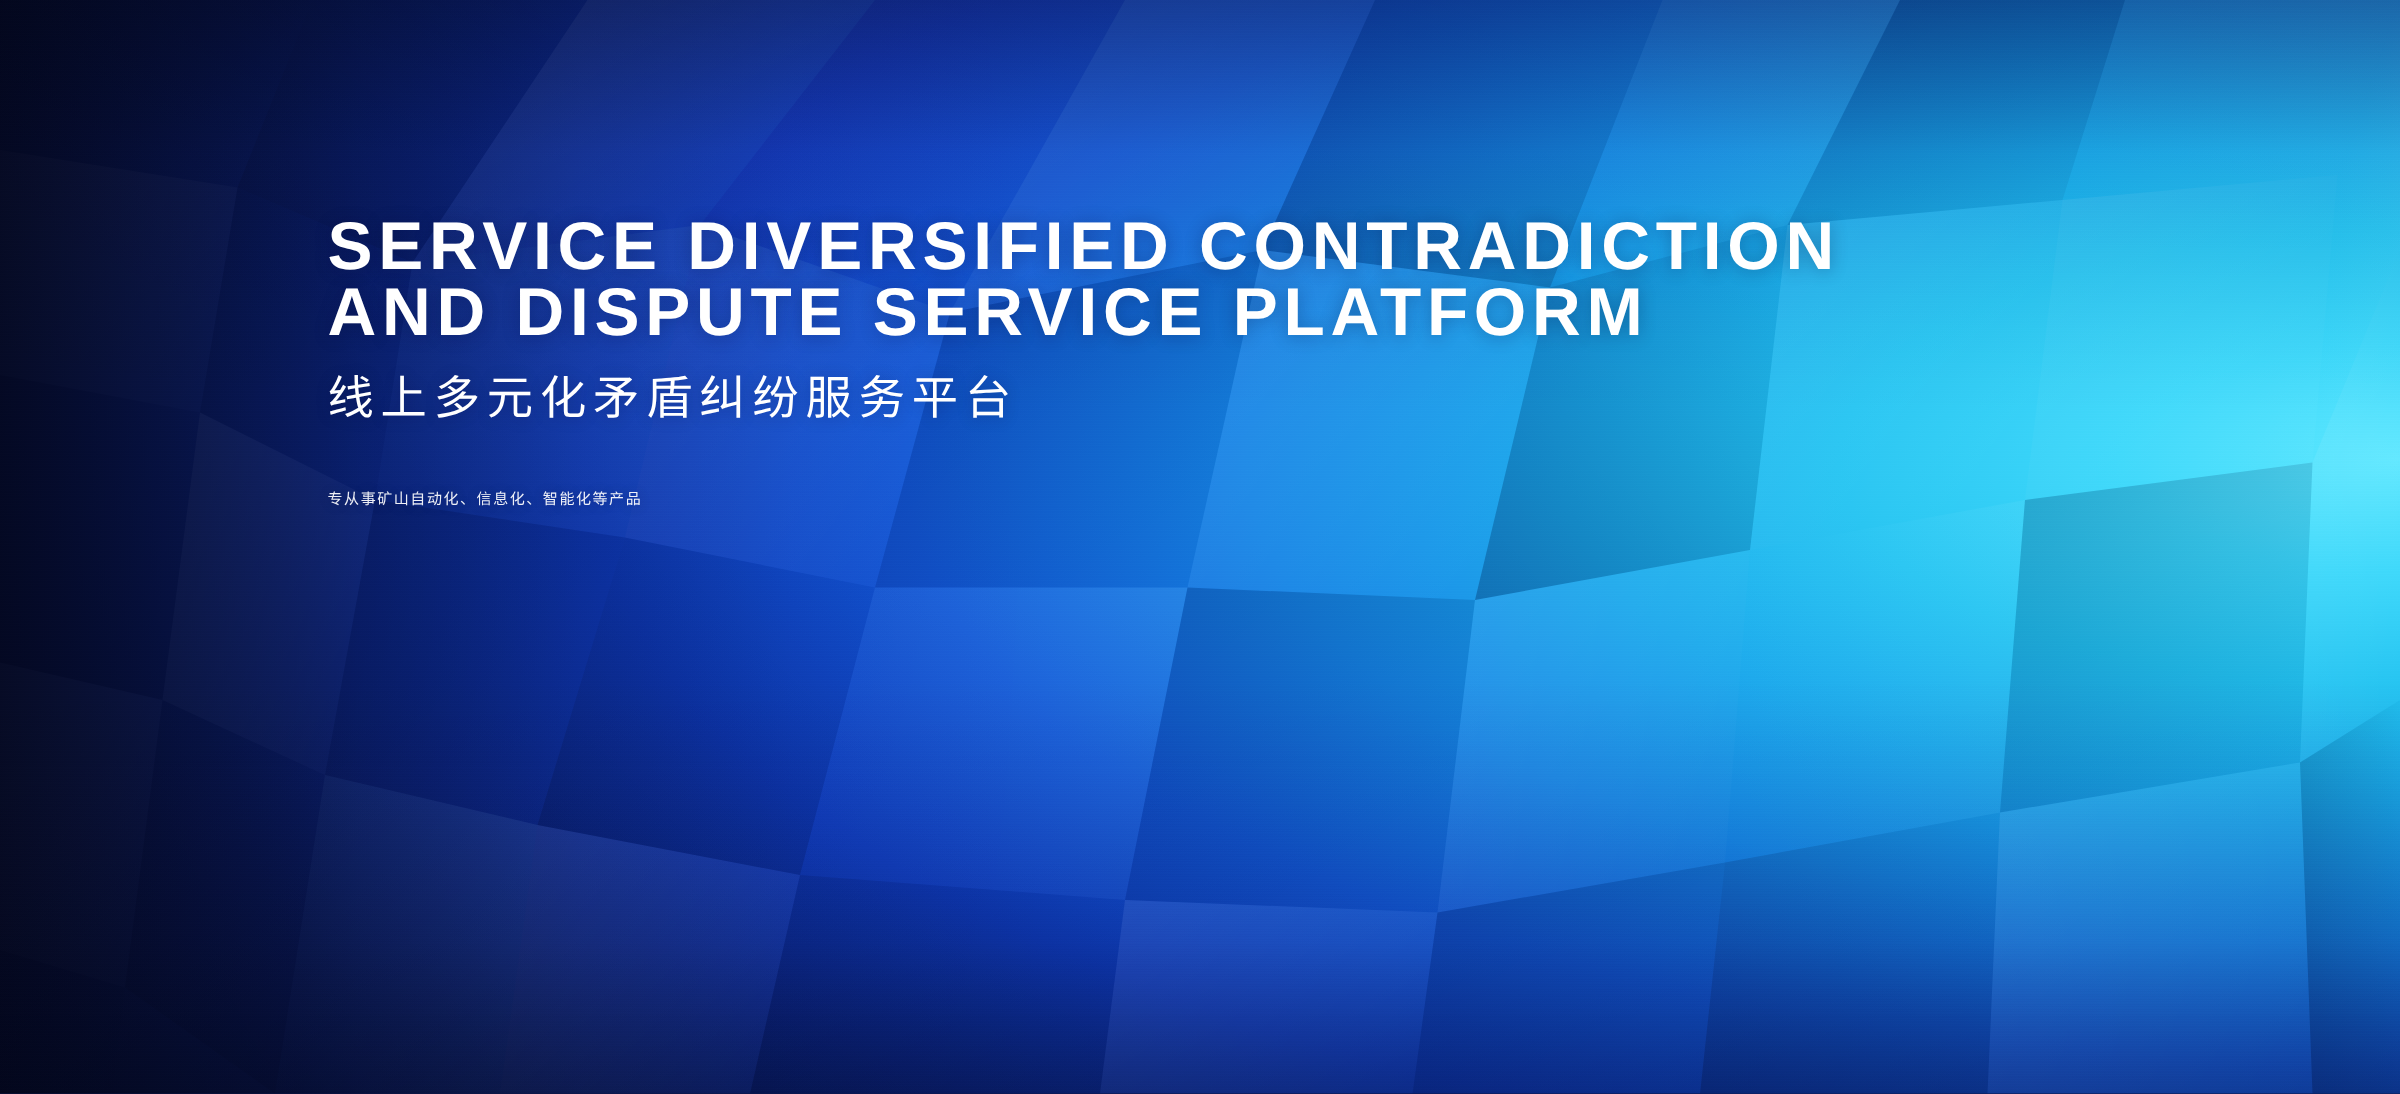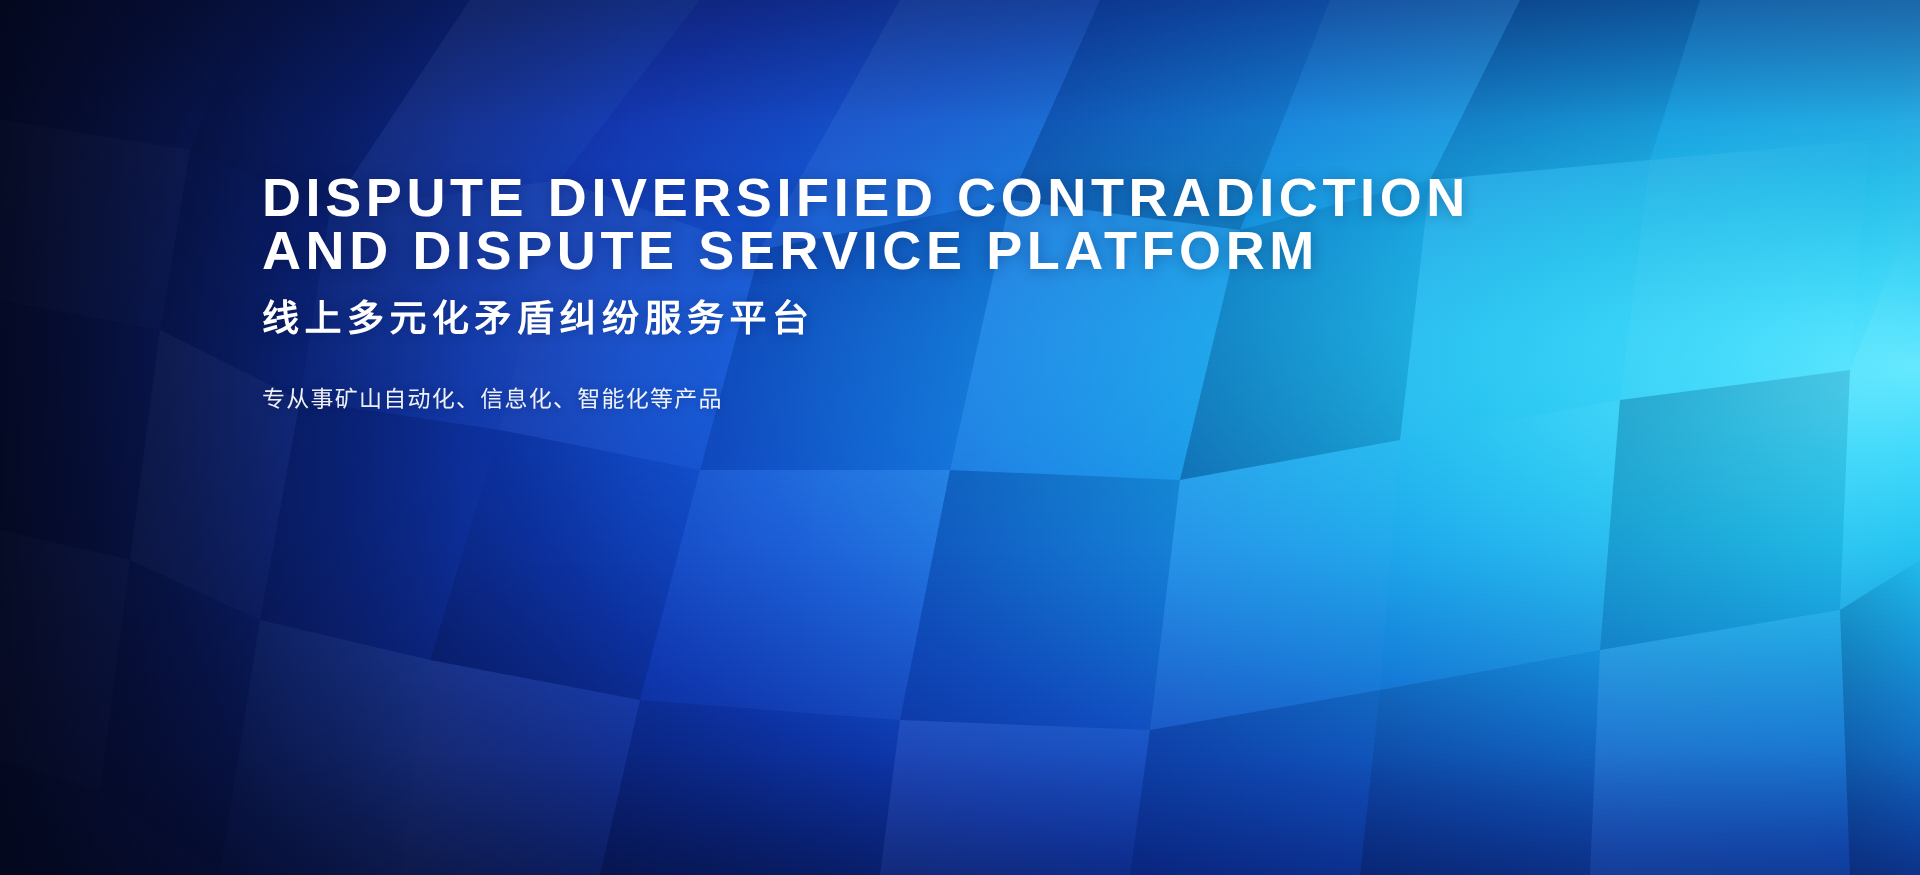--- a/index.html
+++ b/index.html
@@ -105,30 +105,30 @@
     white-space: nowrap;
     text-shadow: 0 1px 14px rgba(3,14,60,0.30);
   }
   .headline-line { display: block; }
 
   .subtitle {
     margin: 20px 0 0 0;
     color: #ffffff;
     font-size: 37px;
     line-height: 44px;
-    font-weight: 700;
+    font-weight: 400;
     letter-spacing: 5.5px;
     white-space: nowrap;
     text-shadow: 0 1px 12px rgba(3,14,60,0.28);
   }
 
   .blurb {
     margin: 42px 0 0 0;
     color: rgba(255,255,255,0.93);
-    font-size: 23px;
+    font-size: 12px;
     line-height: 32px;
     font-weight: 400;
     letter-spacing: 1.25px;
     white-space: nowrap;
     text-shadow: 0 1px 9px rgba(3,14,60,0.30);
   }
   .blurb-line { display: block; }
 </style>
 </head>
 <body>
@@ -211,21 +211,21 @@
     </g>
   </svg>
 
   <div class="bg-shade-left"></div>
   <div class="bg-shade-vert"></div>
   <div class="bg-grain"></div>
 
   <div class="content">
 
     <h1 class="headline">
-      <span class="headline-line">DISPUTE DIVERSIFIED CONTRADICTION</span>
+      <span class="headline-line">SERVICE DIVERSIFIED CONTRADICTION</span>
       <span class="headline-line">AND DISPUTE SERVICE PLATFORM</span>
     </h1>
 
     <h2 class="subtitle">线上多元化矛盾纠纷服务平台</h2>
 
     <p class="blurb">
       <span class="blurb-line">专从事矿山自动化、信息化、智能化等产品</span>
     </p>
 
   </div>

